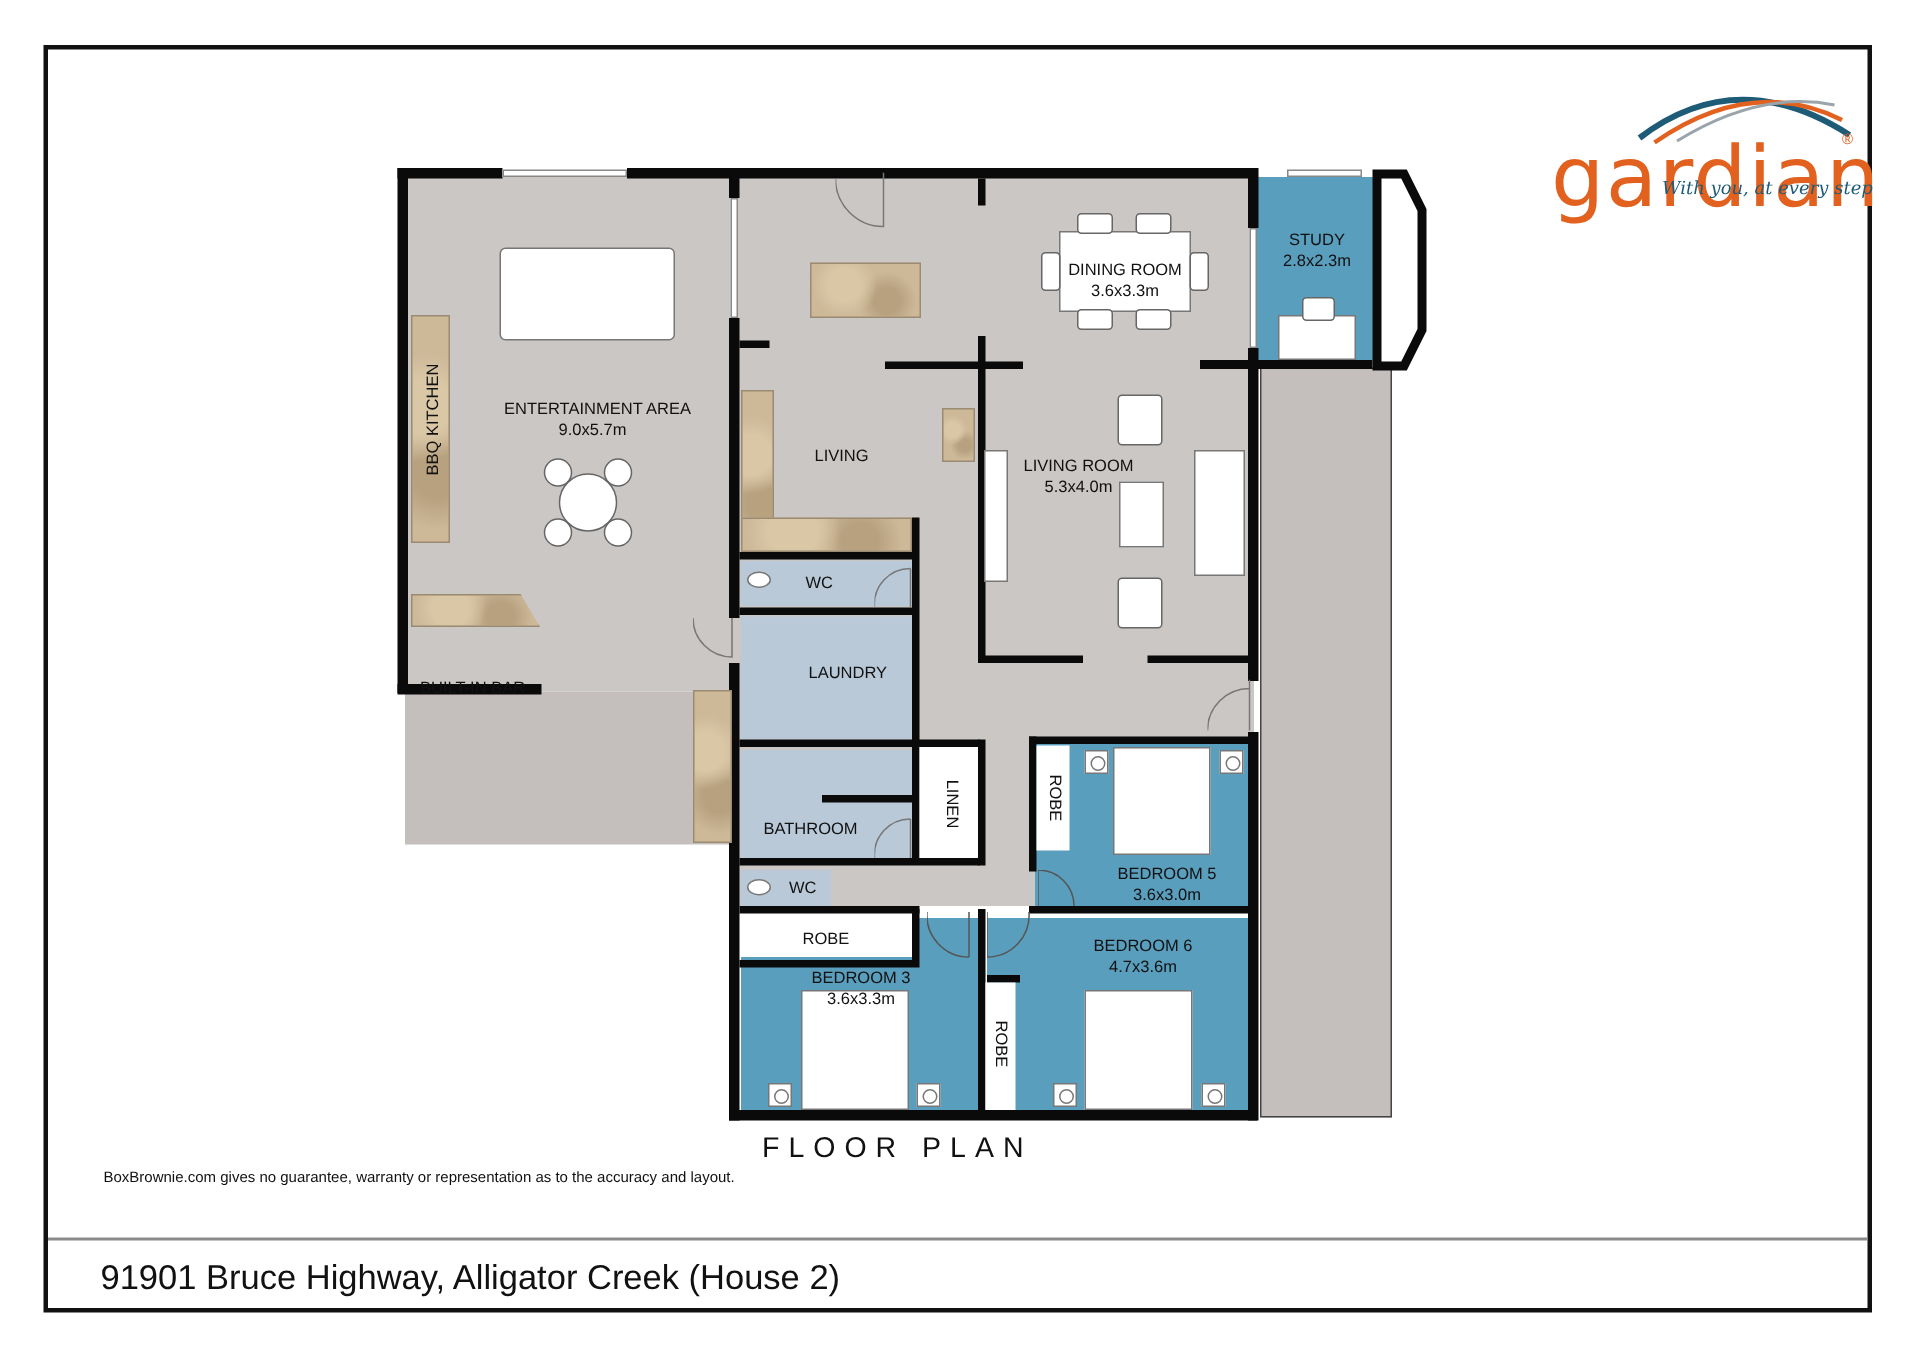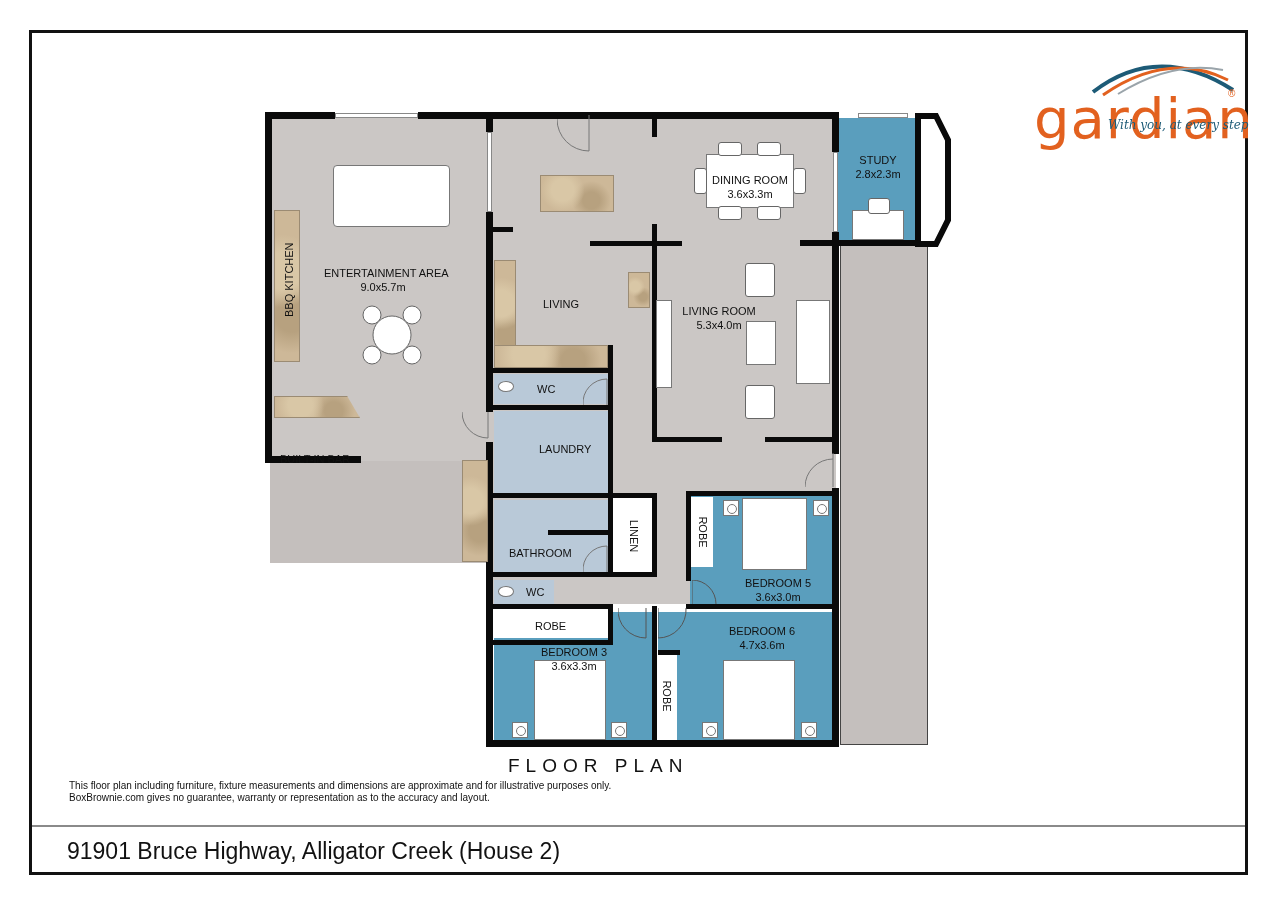--- a/index.html
+++ b/index.html
@@ -183,21 +183,21 @@
   <div class="bed" style="left:742px;top:498px;width:65px;height:72px"></div>
   <div class="nightstand" style="left:723px;top:500px"></div>
   <div class="nightstand" style="left:813px;top:500px"></div>
   <div class="bed" style="left:534px;top:660px;width:72px;height:80px"></div>
   <div class="nightstand" style="left:512px;top:722px"></div>
   <div class="nightstand" style="left:611px;top:722px"></div>
   <div class="bed" style="left:723px;top:660px;width:72px;height:80px"></div>
   <div class="nightstand" style="left:702px;top:722px"></div>
   <div class="nightstand" style="left:801px;top:722px"></div>
 
-  <div class="label" style="left:324px;top:266px;width:118px">
+  <div class="label" style="left:336px;top:266px;width:118px">
     <div>ENTERTAINMENT AREA</div>
       <div>9.0x5.7m</div>
     </div>
   <div class="vlabel-ccw" style="left:254px;top:276px;width:70px;text-align:center">BBQ KITCHEN</div>
   <div class="label" style="left:280px;top:452px">BUILT-IN BAR</div>
   <div class="label" style="left:543px;top:297px">LIVING</div>
   <div class="label" style="left:710px;top:173px;width:80px">
     <div>DINING ROOM</div>
       <div>3.6x3.3m</div>
     </div>
@@ -227,17 +227,16 @@
   <div class="label" style="left:720px;top:624px;width:84px">
     <div>BEDROOM 6</div>
       <div>4.7x3.6m</div>
     </div>
   <div class="vlabel" style="left:647px;top:690px;width:40px;text-align:center">ROBE</div>
 </div>
 
 <div class="fp-title">FLOOR PLAN</div>
 
 <div class="disclaimer">
-  <div>This floor plan including furniture, fixture measurements and dimensions are approximate and for illustrative purposes only.</div>
   <div>BoxBrownie.com gives no guarantee, warranty or representation as to the accuracy and layout.</div>
 </div>
 
 <div class="address">91901 Bruce Highway, Alligator Creek (House 2)</div>
 
 </body></html>

